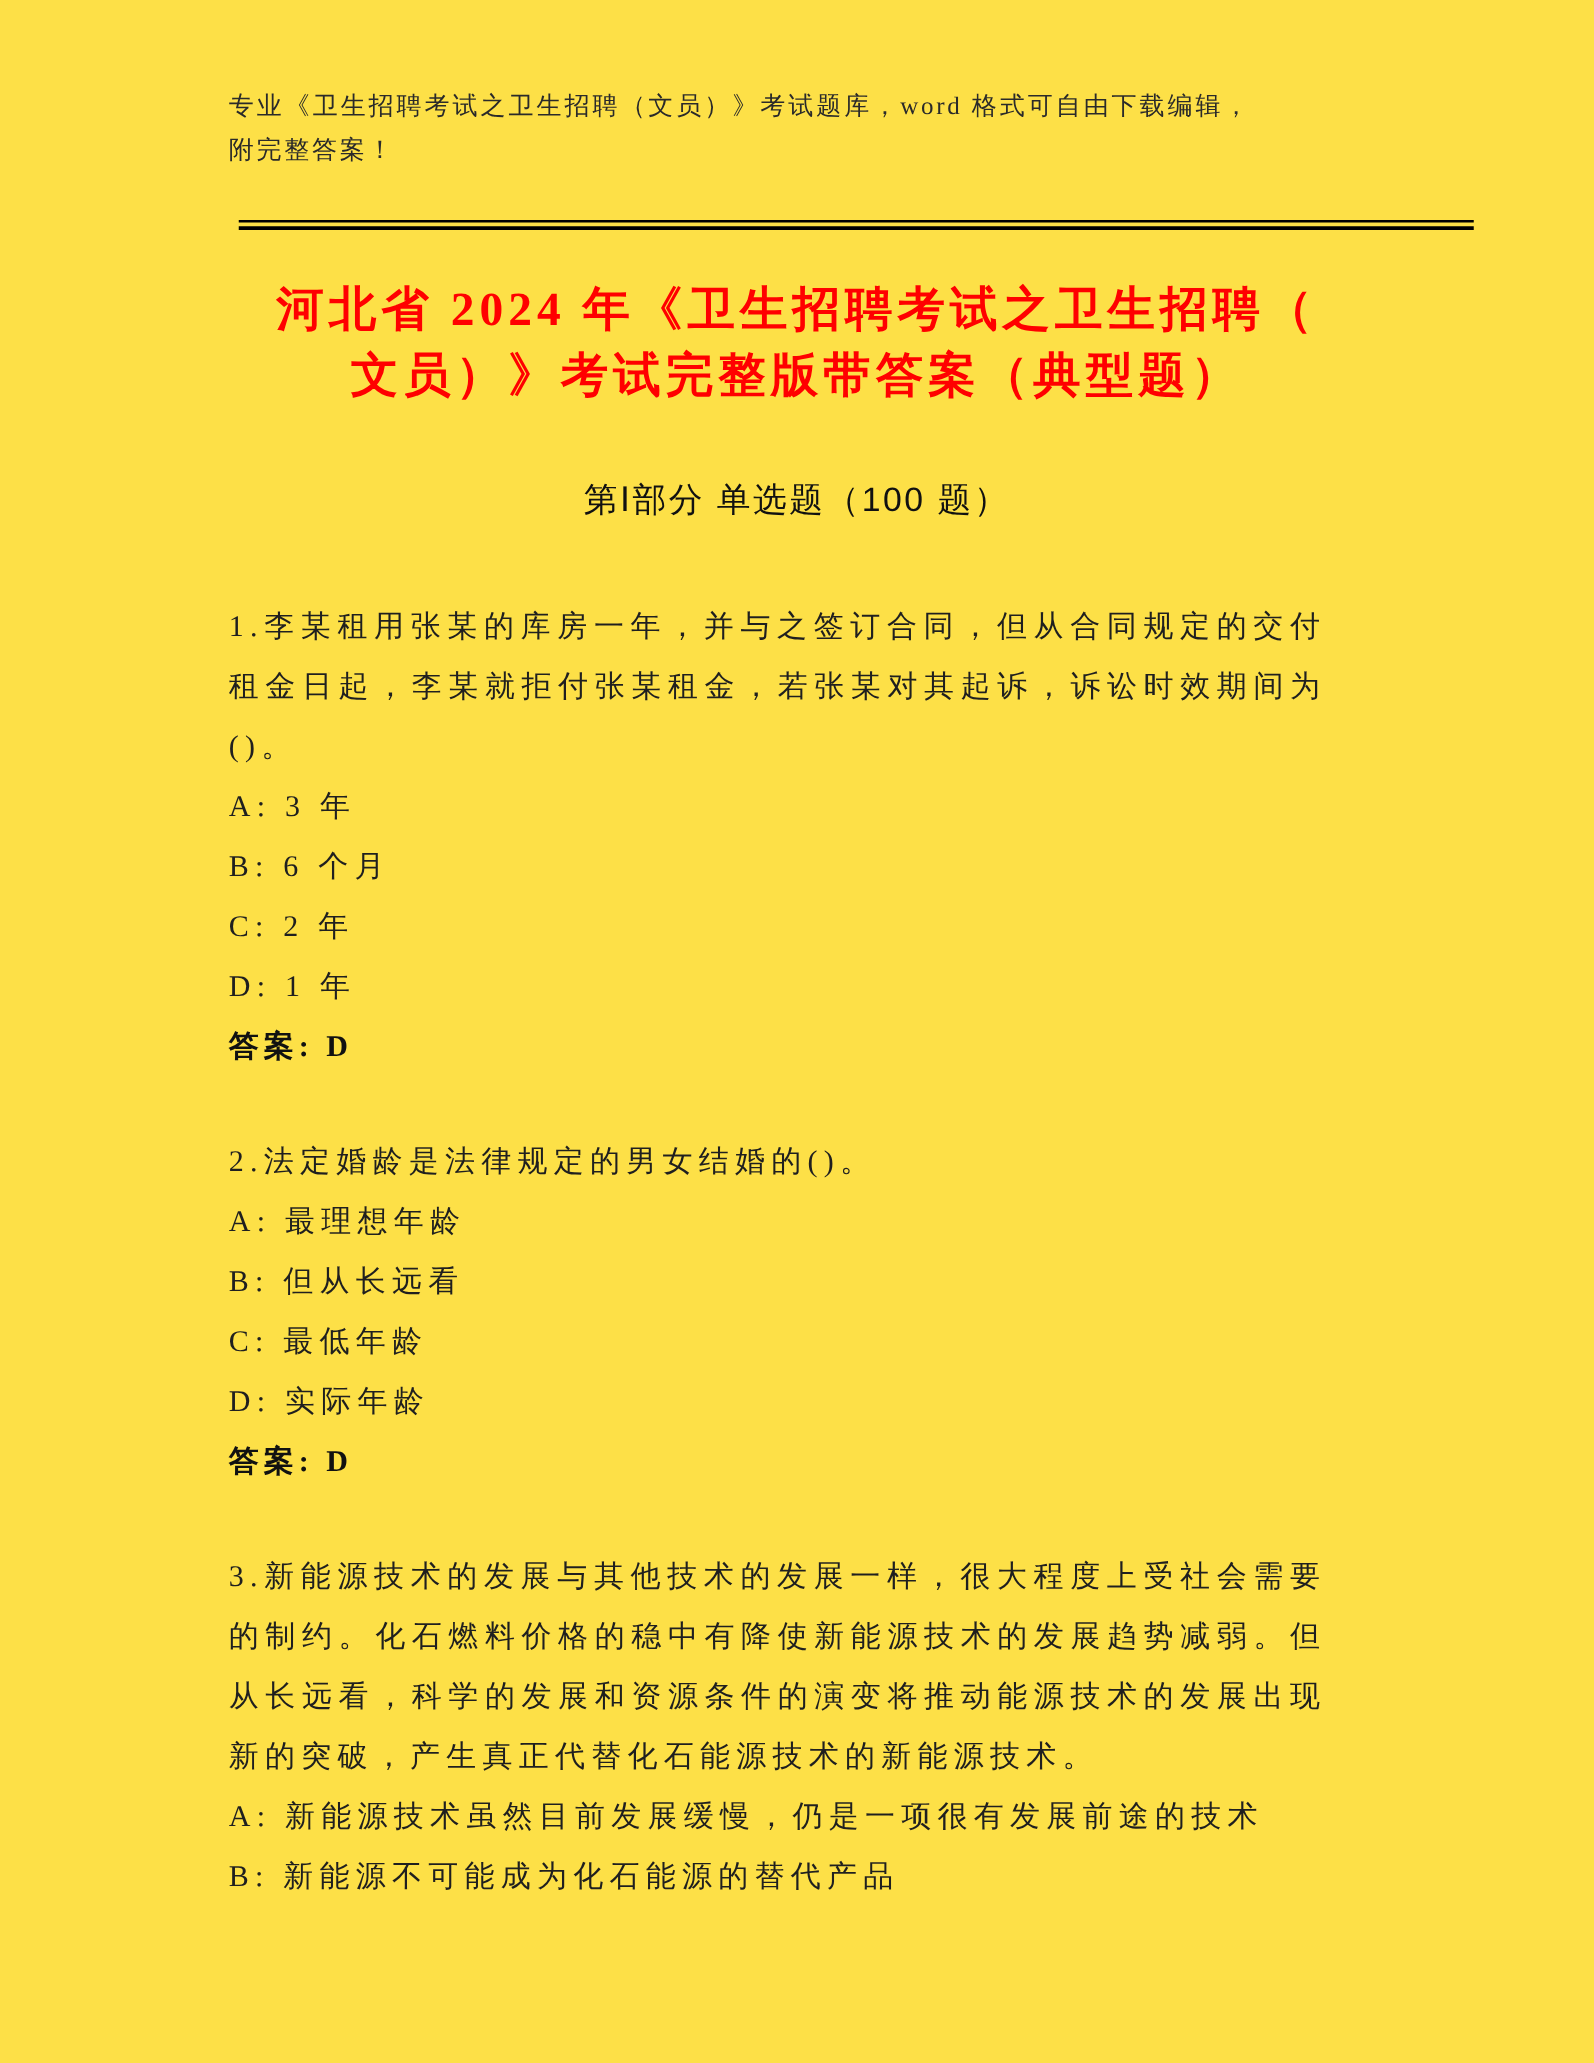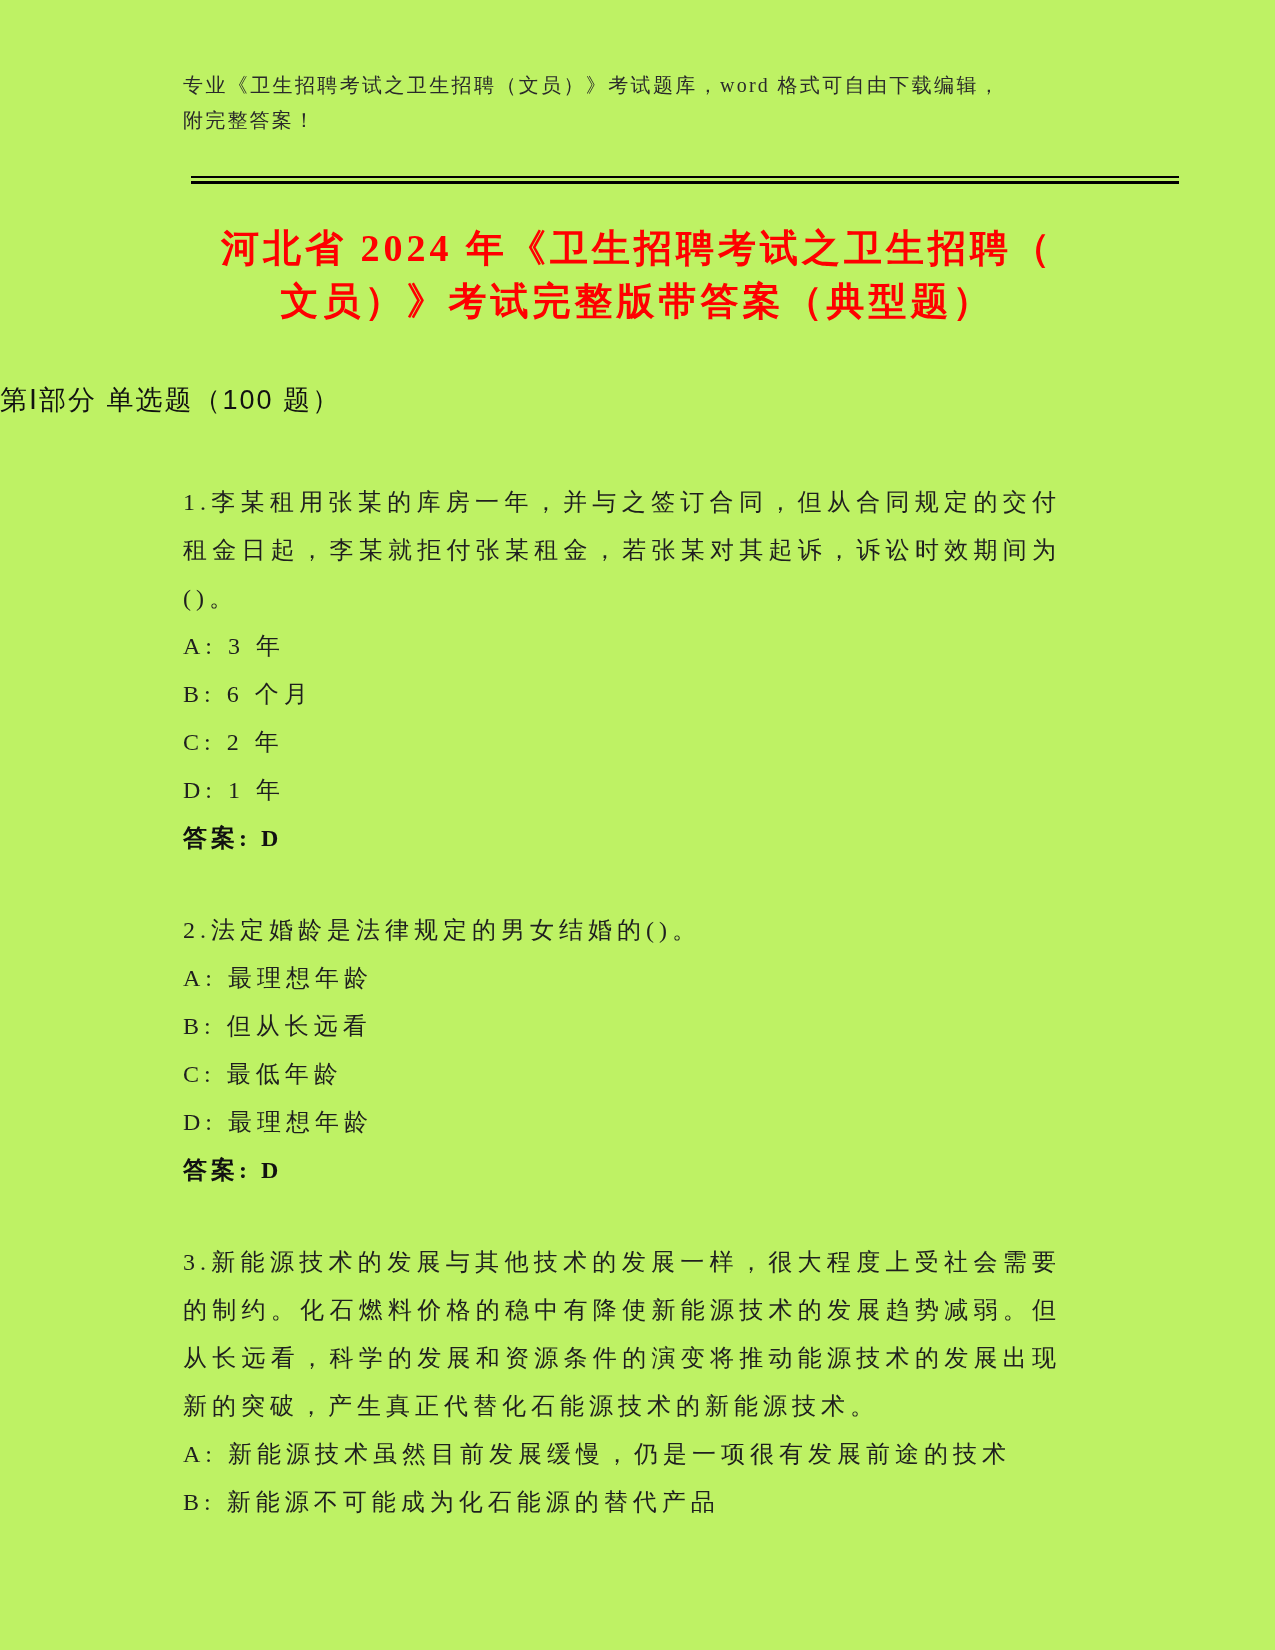--- a/index.html
+++ b/index.html
@@ -1,20 +1,20 @@
 <!DOCTYPE html>
 <html><head>
 <meta charset="utf-8">
 <style>
   html, body { margin: 0; padding: 0; background: #ffffff; }
   #page {
     position: relative;
     width: 1275px;
     height: 1650px;
-    background: #bef264;
+    background: #fde047;
     overflow: hidden;
     font-family: "Liberation Serif", "DejaVu Serif", serif;
     color: #1f1f1f;
   }
   .header-note {
     position: absolute;
     left: 183px;
     top: 68px;
     width: 818px;
     font-size: 20px;
@@ -45,21 +45,21 @@
     line-height: 53px;
     letter-spacing: 4px;
     color: #ff0000;
   }
   .doc-title .t-line { white-space: nowrap; }
   .section-heading {
     position: absolute;
     left: 0;
     top: 382px;
     width: 1275px;
-    text-align: left;
+    text-align: center;
     font-family: "Liberation Sans", "DejaVu Sans", sans-serif;
     font-weight: 500;
     font-size: 27px;
     line-height: 36px;
     letter-spacing: 2px;
     color: #111111;
   }
   .content {
     position: absolute;
     left: 183px;
@@ -105,21 +105,21 @@
       <div class="option">C: 2 年</div>
       <div class="option">D: 1 年</div>
       <div class="answer">答案: D</div>
     </div>
 
     <div class="question">
       <div class="q-text">2.法定婚龄是法律规定的男女结婚的()。</div>
       <div class="option">A: 最理想年龄</div>
       <div class="option">B: 但从长远看</div>
       <div class="option">C: 最低年龄</div>
-      <div class="option">D: 最理想年龄</div>
+      <div class="option">D: 实际年龄</div>
       <div class="answer">答案: D</div>
     </div>
 
     <div class="question">
       <div class="q-text">3.新能源技术的发展与其他技术的发展一样，很大程度上受社会需要的制约。化石燃料价格的稳中有降使新能源技术的发展趋势减弱。但从长远看，科学的发展和资源条件的演变将推动能源技术的发展出现新的突破，产生真正代替化石能源技术的新能源技术。</div>
       <div class="option">A: 新能源技术虽然目前发展缓慢，仍是一项很有发展前途的技术</div>
       <div class="option">B: 新能源不可能成为化石能源的替代产品</div>
     </div>
 
   </div>

